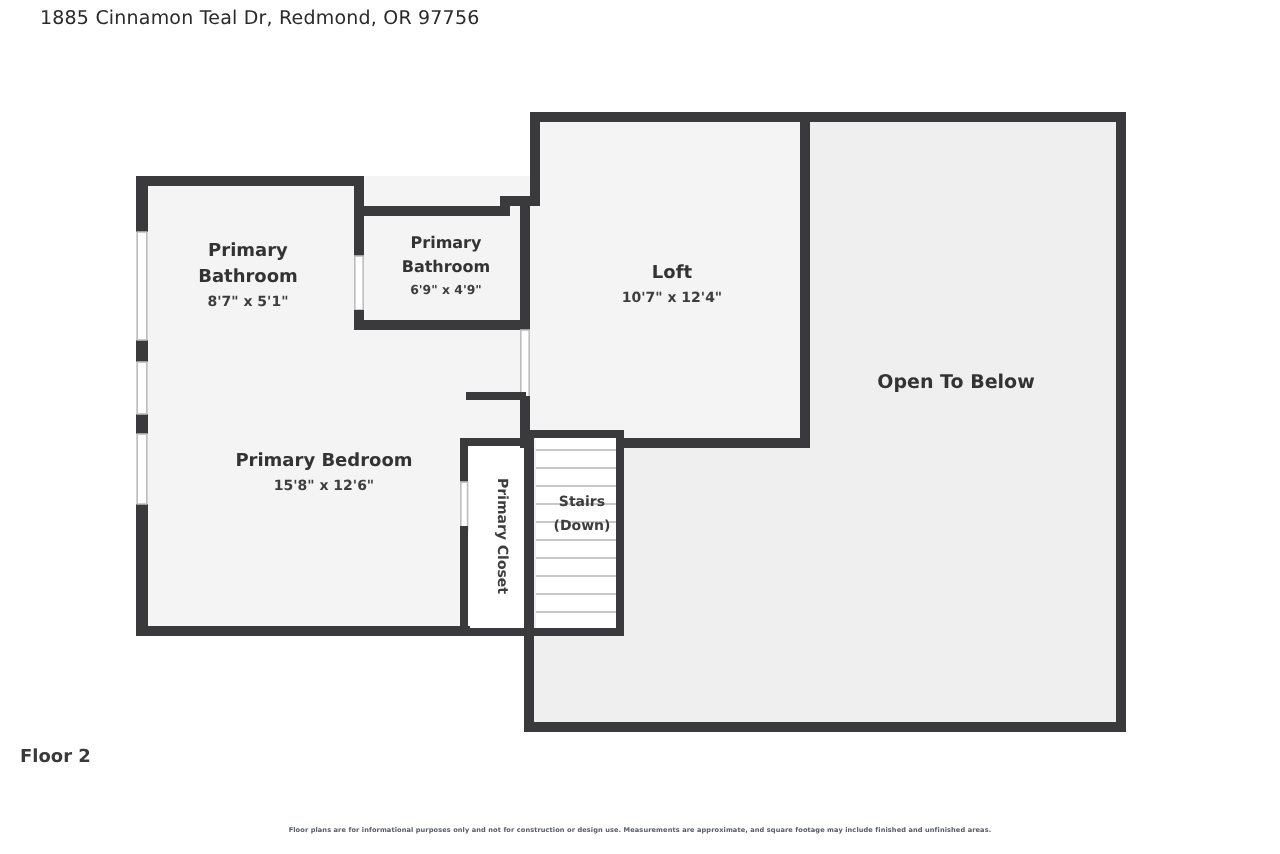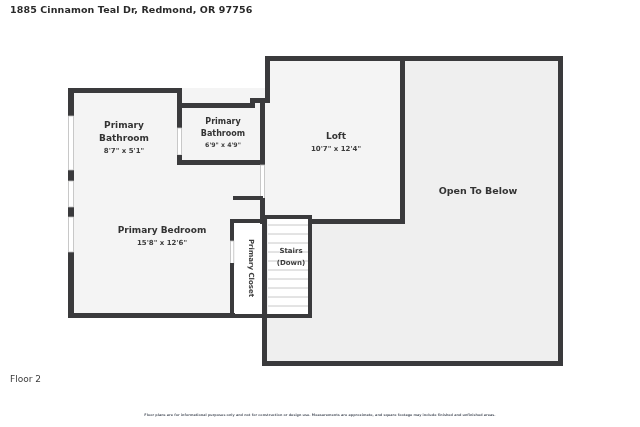--- a/index.html
+++ b/index.html
@@ -9,33 +9,33 @@
   }
   body {
     width: 640px;
     height: 427px;
     position: relative;
     font-family: "DejaVu Sans", "Liberation Sans", sans-serif;
     overflow: hidden;
   }
   #address-title {
     position: absolute;
-    left: 10px;
+    left: 20px;
     top: 4px;
     font-size: 9.5px;
-    font-weight: bold;
+    font-weight: normal;
     color: #2a2a2a;
     letter-spacing: 0.1px;
   }
   #floor-label {
     position: absolute;
     left: 10px;
     top: 374px;
     font-size: 9px;
-    font-weight: normal;
+    font-weight: bold;
     color: #3a3a3a;
   }
   #disclaimer {
     position: absolute;
     left: 0;
     right: 0;
     top: 413px;
     text-align: center;
     font-size: 3.3px;
     color: #555b66;

